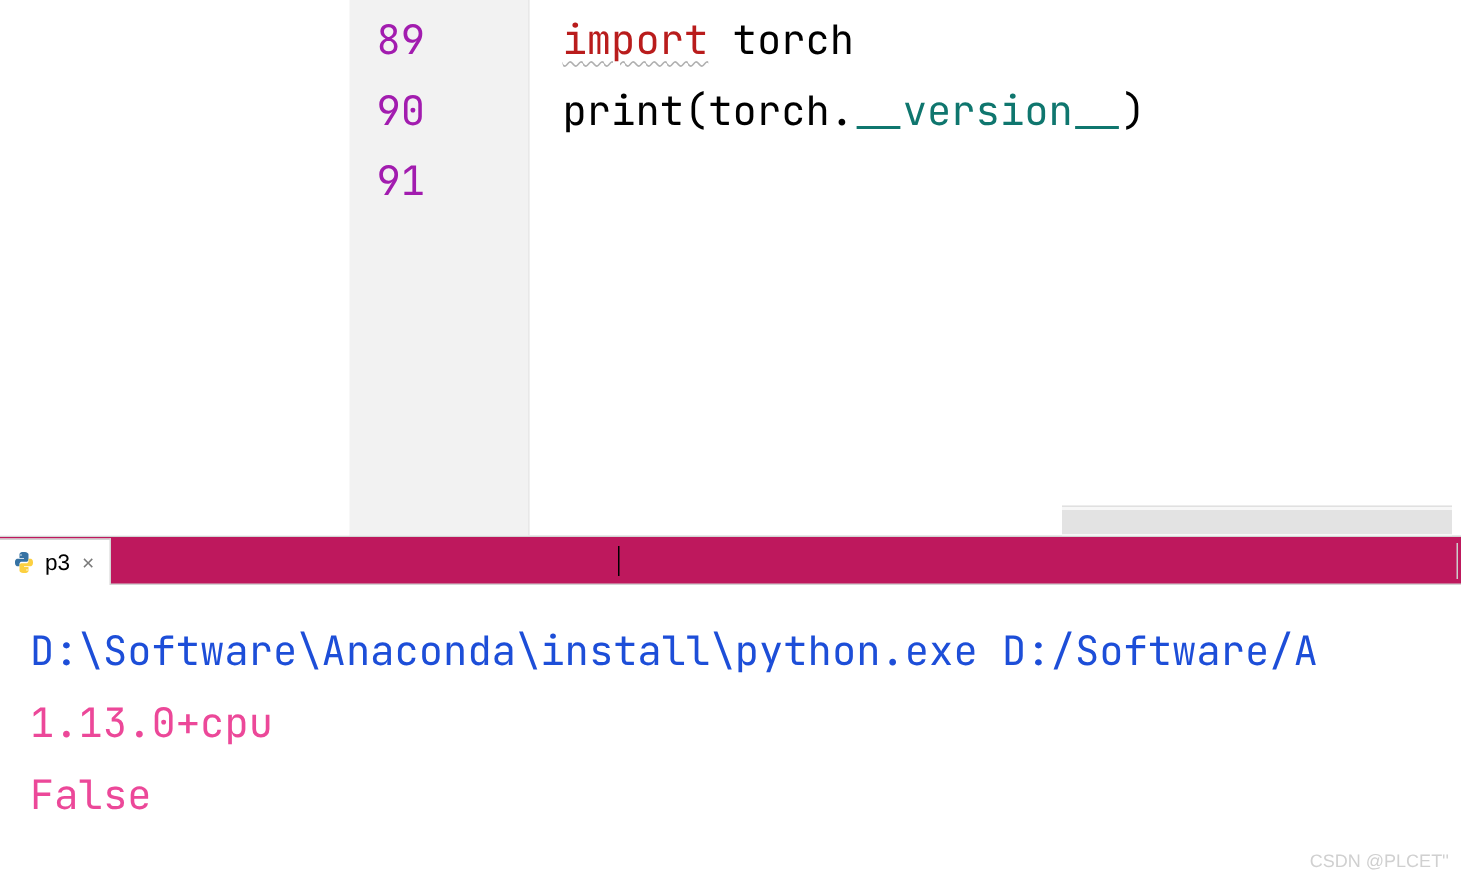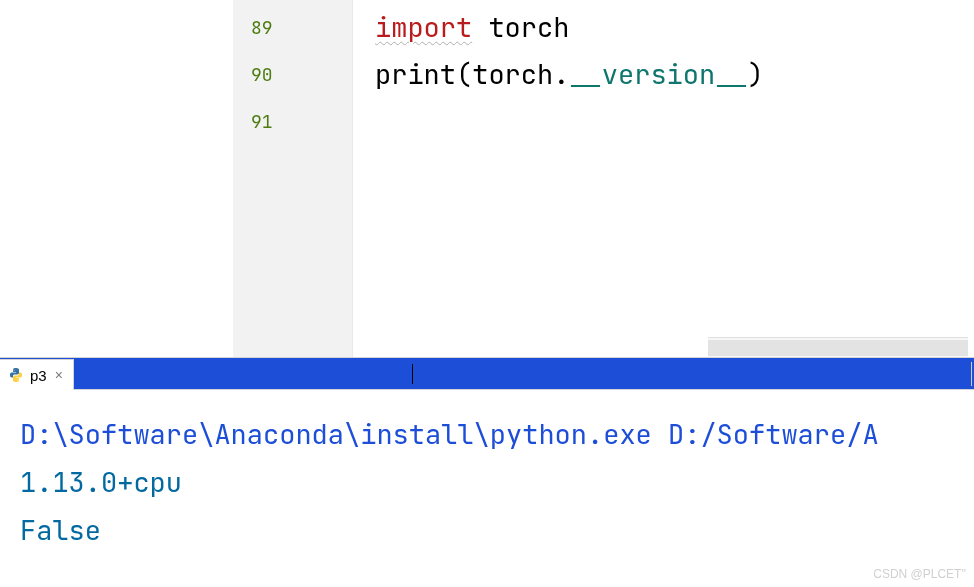--- a/index.html
+++ b/index.html
@@ -28,22 +28,22 @@
     .gutter {
       width: 120px;
       background: #f2f2f2;
       display: flex;
       flex-direction: column;
       padding-top: 4px;
       flex-shrink: 0;
       border-right: 1px solid #e8e8e8;
     }
     .line-number {
-      color: #4d7c0f;
-      font-size: 18px;
+      color: #a21caf;
+      font-size: 27px;
       text-align: left;
       padding-left: 18px;
       height: 47px;
       line-height: 47px;
       font-weight: 400;
     }
     .code-area {
       flex: 1;
       padding-top: 4px;
       padding-left: 22px;
@@ -96,21 +96,21 @@
       height: 16px;
       width: 100%;
       background: #e3e3e3;
     }
     .thin-border {
       height: 1px;
       background: #d4d4d4;
     }
     .tab-bar {
       height: 32px;
-      background: #1d4ed8;
+      background: #be185d;
       display: flex;
       align-items: flex-end;
       border-bottom: 1px solid #d4d4d4;
       position: relative;
     }
     .tab {
       background: #ffffff;
       height: 31px;
       display: flex;
       align-items: center;
@@ -165,21 +165,21 @@
       font-weight: 400;
     }
     .console-line {
       white-space: pre;
       overflow: hidden;
     }
     .console-path {
       color: #1d4ed8;
     }
     .console-out {
-      color: #0369a1;
+      color: #ec4899;
     }
     .watermark {
       position: absolute;
       right: 8px;
       bottom: 6px;
       font-size: 12px;
       color: #d0d0d0;
       font-family: Arial, sans-serif;
     }
   </style>

